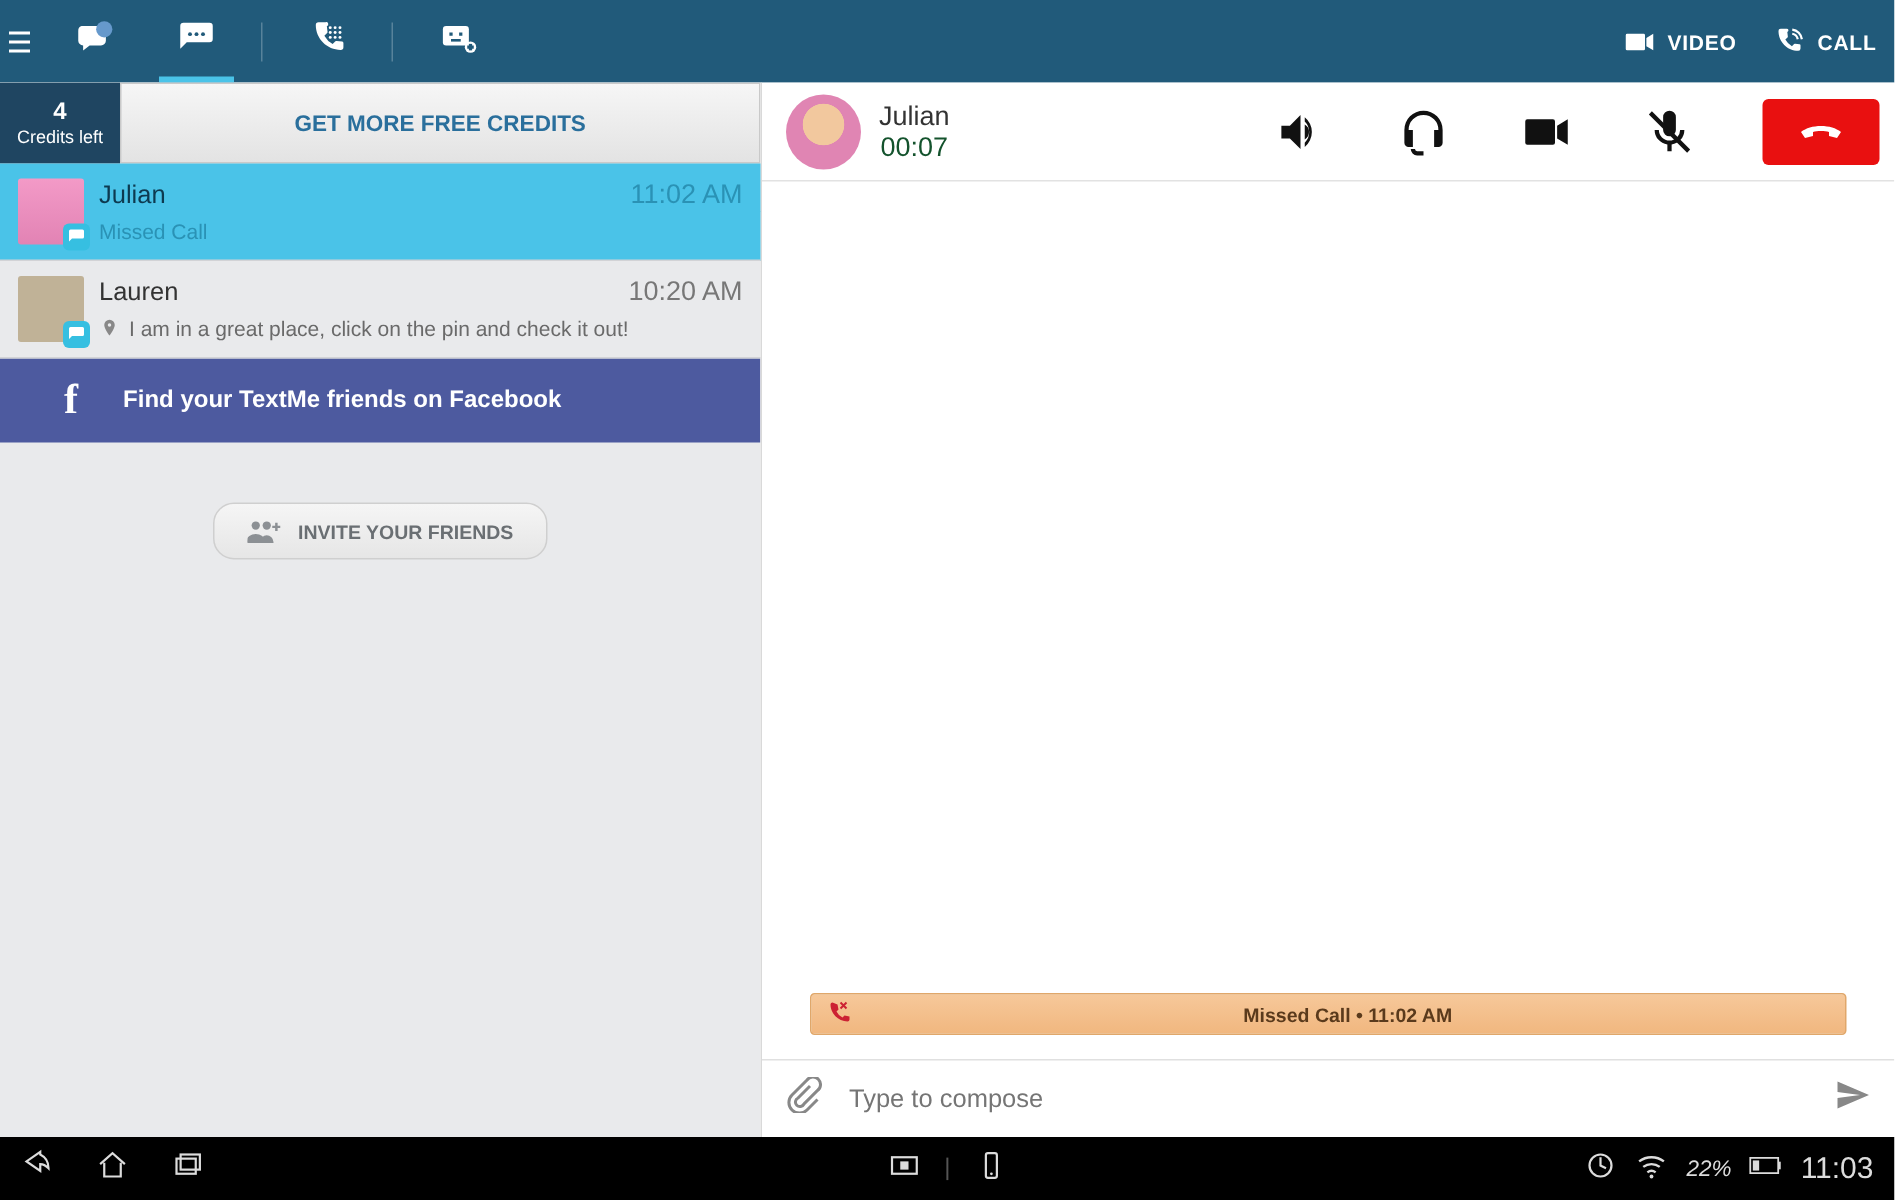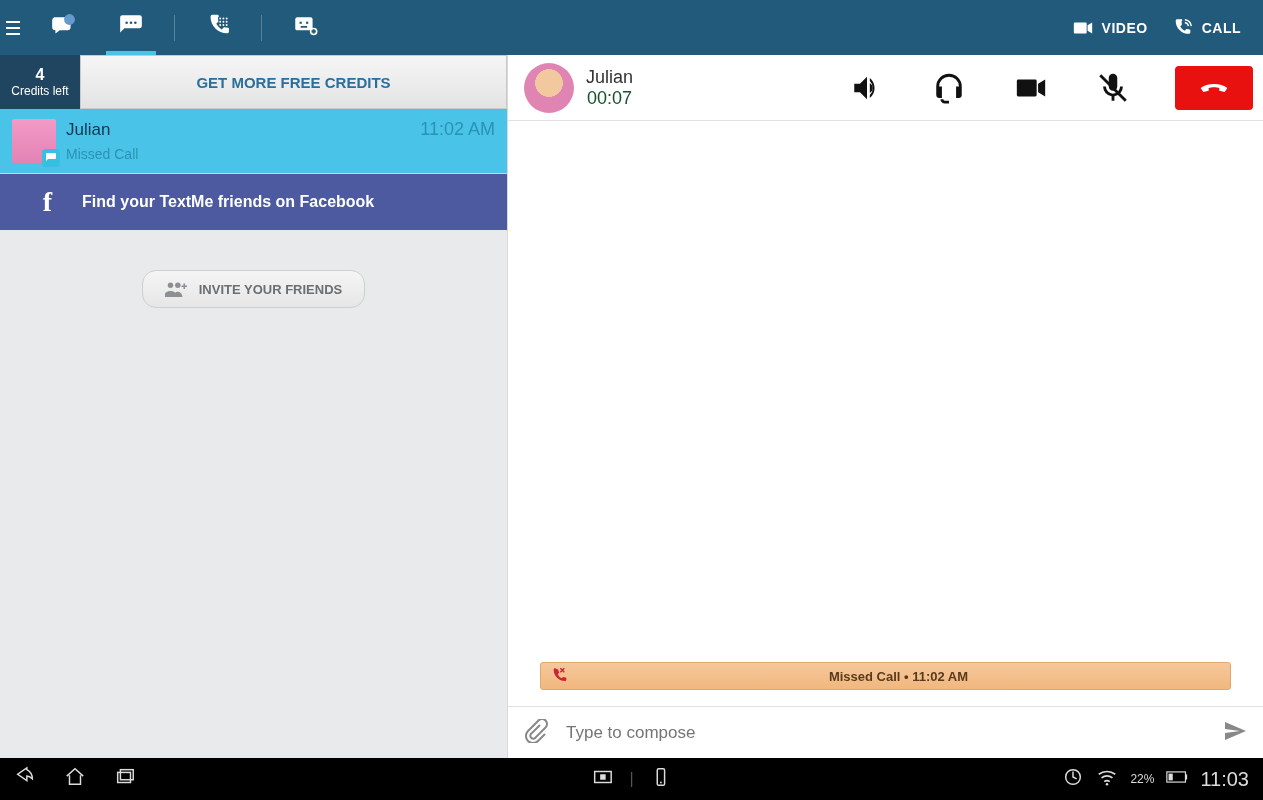--- a/index.html
+++ b/index.html
@@ -2,21 +2,21 @@
 <html><head>
 <meta charset="utf-8">
 <style>
   * { box-sizing: border-box; margin: 0; padding: 0; }
   body { font-family: Arial, Helvetica, sans-serif; width: 1263px; height: 800px; overflow: hidden; background: #fff; }
   .app { display: flex; flex-direction: column; height: 100%; }
 
   
   .topbar { background: #215a7a; height: 55px; display: flex; align-items: center; color: #fff; }
   .topbar .left { display: flex; align-items: center; gap: 18px; padding-left: 6px; }
-  .topbar .right { margin-left: auto; display: flex; align-items: center; gap: 24px; padding-right: 22px; }
+  .topbar .right { margin-left: auto; display: flex; align-items: center; gap: 24px; padding-right: 12px; }
   .ham { display:flex; flex-direction:column; gap:4px; }
   .ham span{ width:14px; height:2px; background:#fff; }
   .tab-icon-wrap { width:50px; height:55px; display:flex; align-items:center; justify-content:center; border-bottom:4px solid transparent; }
   .tab-icon-wrap.active { border-bottom:4px solid #4ac3e8; }
   .tab-icon-wrap svg { fill:#fff; width:26px; height:26px; }
   .vsep{ width:1px; height:26px; background: rgba(255,255,255,0.25); }
   .vc-btn{ display:flex; align-items:center; gap:8px; font-weight:bold; font-size:14px; letter-spacing:0.5px; cursor:pointer; }
   .vc-btn svg{ fill:#fff; width:22px; height:22px; }
 
   
@@ -74,21 +74,21 @@
   .compose{ height:52px; display:flex; align-items:center; padding:0 16px; border-top:1px solid #e0e0e0; gap:18px; }
   .compose svg{ width:24px; height:24px; fill:#888; }
   .compose input{ flex:1; border:none; outline:none; font-size:17px; color:#0f172a; }
   .compose .send{ cursor:pointer; }
 
   
   .navbar{ height:42px; background:#000; color:#dcdcdc; display:flex; align-items:center; padding:0 14px; gap:28px; }
   .navbar .navicon svg{ width:22px; height:22px; fill:#dcdcdc; }
   .navbar .center{ position:absolute; left:50%; transform:translateX(-50%); display:flex; gap:16px; align-items:center;}
   .navbar .right{ margin-left:auto; display:flex; align-items:center; gap:12px; }
-  .navbar .batt-txt{ font-size:12px; }
+  .navbar .batt-txt{ font-size:15px;font-style:italic; }
   .navbar .clock{ font-size:20px; }
 </style>
 </head>
 <body>
 
 <div class="app">
 
   <div class="topbar">
     <div class="left">
       <div class="ham">
@@ -176,20 +176,41 @@
         </div>
         <div class="conv-body">
           <div class="conv-head">
             <div class="conv-name">Julian</div>
             <div class="conv-time">11:02 AM</div>
           </div>
           <div class="conv-msg">Missed Call</div>
         </div>
       </div>
 
+      <div class="conv">
+        <div class="avatar">
+          <div class="overlay">
+              <svg viewBox="0 0 24 24">
+                <path d="M20 2H4a2 2 0 0 0-2 2v14l4-4h14a2 2 0 0 0 2-2V4a2 2 0 0 0-2-2z"></path>
+              </svg>
+            </div>
+        </div>
+        <div class="conv-body">
+          <div class="conv-head">
+            <div class="conv-name">Lauren</div>
+            <div class="conv-time">10:20 AM</div>
+          </div>
+          <div class="conv-msg">
+            <svg viewBox="0 0 24 24">
+                <path d="M12 2a6 6 0 0 0-6 6c0 4.5 6 12 6 12s6-7.5 6-12a6 6 0 0 0-6-6zm0 8a2 2 0 1 1 0-4 2 2 0 0 1 0 4z"></path>
+              </svg>
+            <span>I am in a great place, click on the pin and check it out!</span>
+          </div>
+        </div>
+      </div>
 
       <div class="fb-bar">
         <span class="f">f</span>
         <span>Find your TextMe friends on Facebook</span>
       </div>
 
       <div class="invite-zone">
         <div class="invite-btn">
           <svg viewBox="0 0 24 16">
               <circle cx="6" cy="4" r="3"></circle>

